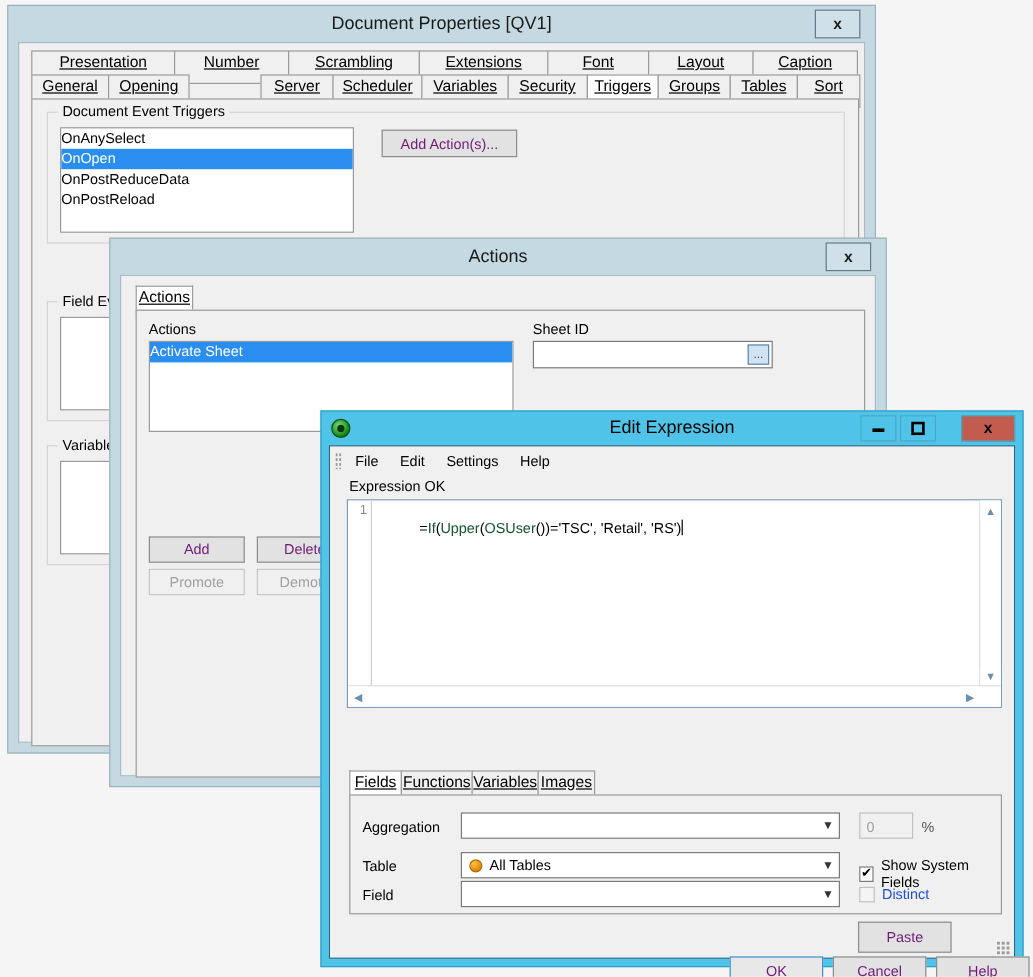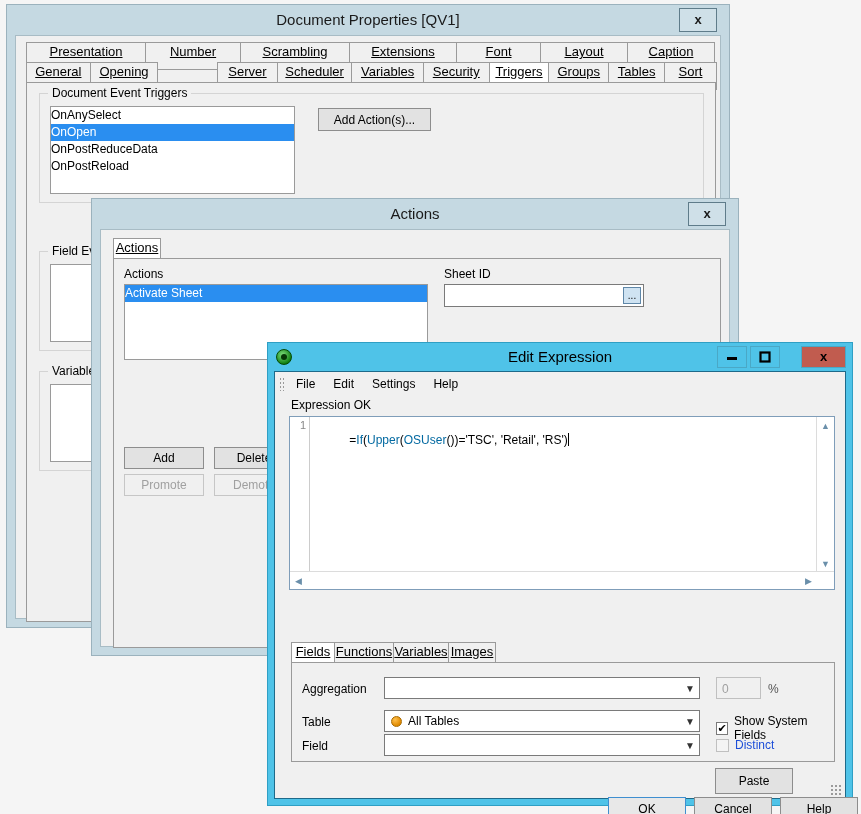--- a/index.html
+++ b/index.html
@@ -102,21 +102,21 @@
   .listitem.sel { background: #2a8ef0; color: #fff; }
 
   .btn {
     position: absolute;
     background: #e2e2e2;
     border: 1px solid #8d8d8d;
     box-sizing: border-box;
     font-size: 12px;
     text-align: center;
     cursor: pointer;
-    color: #000000;
+    color: #701a75;
     display: flex; align-items: center; justify-content: center;
   }
   .btn.flat { background: #f0f0f0; border-color: #c6c6c6; color: #a0a0a0; }
   .btn.def { background: #e8e8e8; border: 1px solid #3f8fd0; }
 
   .textfield {
     position: absolute;
     background: #fff;
     border: 1px solid #7a7a7a;
     box-sizing: border-box;
@@ -185,21 +185,21 @@
     color: #888; font-size: 11px;
     text-align: right; padding-right: 3px; padding-top: 2px;
     box-sizing: border-box;
     font-family: "Liberation Sans", sans-serif;
   }
   .codeline {
     position: absolute; left: 26px; top: 2px;
     font-size: 12px; white-space: pre;
     font-family: "Liberation Sans", sans-serif;
   }
-  .fn { color: #0369a1; }
+  .fn { color: #14532d; }
   .caret { display: inline-block; width: 1px; height: 13px; background: #000; vertical-align: -2px; }
 
   .vscroll {
     position: absolute; right: 0; top: 0; bottom: 0; width: 17px;
     background: #fff; border-left: 1px solid #dcdcdc;
   }
   .hscroll {
     position: absolute; left: 0; right: 0; bottom: 0; height: 17px;
     background: #fff; border-top: 1px solid #dcdcdc;
   }

